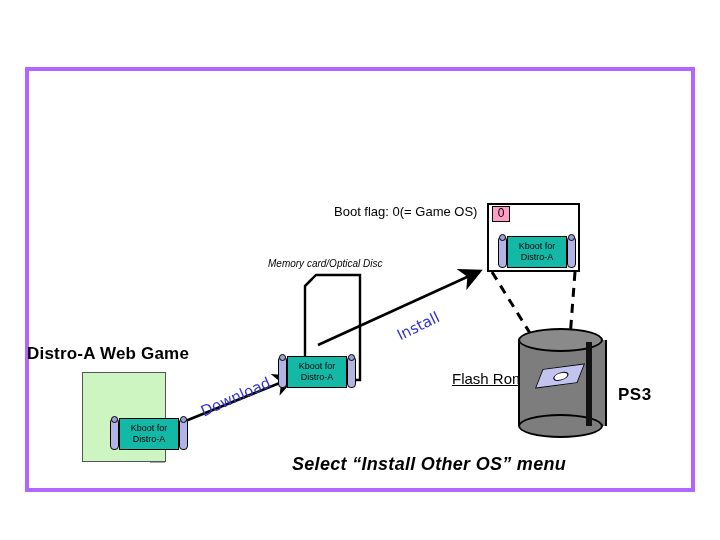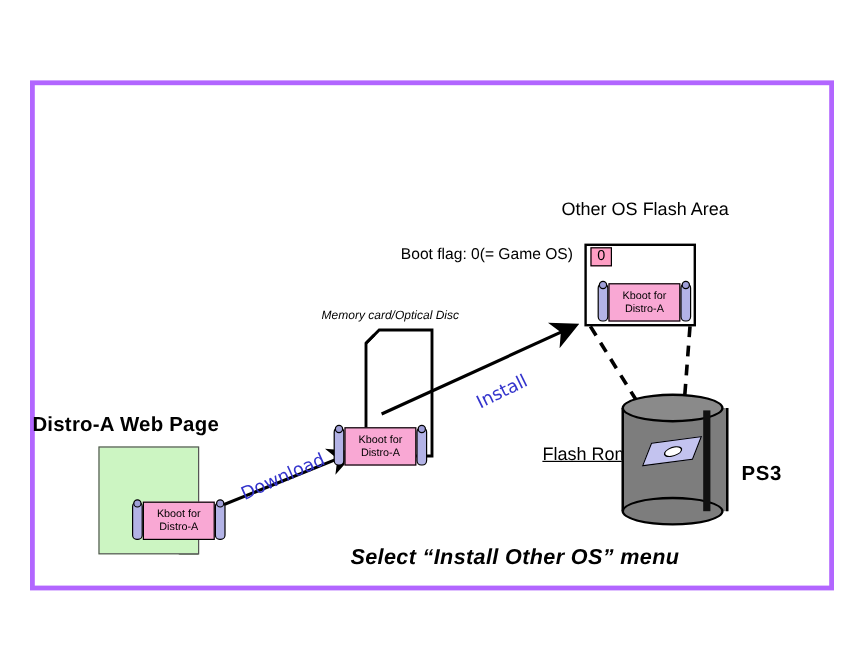--- a/index.html
+++ b/index.html
@@ -30,21 +30,21 @@
   .flasharea{position:absolute;border:2px solid #000;background:transparent;
              box-sizing:border-box;}
 
   
   .sheet{position:absolute;background:#ccf5c2;border:1px solid #555;
          box-sizing:border-box;}
 
   
   .scroll{position:absolute;}
   .scroll .body{position:absolute;left:9px;top:4px;right:9px;bottom:0;
-                background:#f9a8d4;border:1px solid #000;box-sizing:border-box;
+                background:#14b8a6;border:1px solid #000;box-sizing:border-box;
                 display:flex;align-items:center;justify-content:center;}
   .scroll .label{font-size:9px;text-align:center;line-height:11px;color:#000;}
   .scroll .rod{position:absolute;top:4px;width:9px;background:#b3b3e6;
                border:1px solid #000;box-sizing:border-box;border-radius:4px;}
   .scroll .rod.l{left:0;}
   .scroll .rod.r{right:0;}
   .scroll .knob{position:absolute;top:2px;width:7px;height:7px;border-radius:50%;
                 background:#9f9fd8;border:1px solid #000;box-sizing:border-box;}
   .scroll .knob.l{left:1px;}
   .scroll .knob.r{right:1px;}
@@ -98,21 +98,20 @@
 
     <line x1="492" y1="272" x2="533" y2="338" stroke="#000" stroke-width="3" stroke-dasharray="9,7"></line>
     <line x1="575" y1="272" x2="570" y2="338" stroke="#000" stroke-width="3" stroke-dasharray="9,7"></line>
 
     <line x1="523" y1="340" x2="548" y2="362" stroke="#000" stroke-width="3"></line>
     <line x1="572" y1="340" x2="562" y2="362" stroke="#000" stroke-width="3"></line>
 
     <path d="M150,462 L165,462 L165,450 Z" fill="#ccf5c2" stroke="#555" stroke-width="1"></path>
   </svg>
 
-  <div class="t title-flash" style="left:468px;top:167px;">Other OS Flash Area</div>
 
   <div class="t bootflag" style="left:334px;top:205px;">Boot flag:  0(= Game OS)</div>
 
   <div class="flasharea" style="left:487px;top:203px;width:93px;height:69px;"></div>
 
   <div class="flagbox" style="left:492px;top:206px;width:16px;height:14px;">0</div>
 
   <div class="scroll" style="left:498px;top:232px;width:78px;height:36px;">
     <div class="body">
       <div class="label">
@@ -134,21 +133,21 @@
         <span>Kboot for</span><br>
         <span>Distro-A</span>
       </div>
     </div>
     <div class="rod l" style="height:32px;"></div>
     <div class="rod r" style="height:32px;"></div>
     <div class="knob l"></div>
     <div class="knob r"></div>
   </div>
 
-  <div class="t webpage-title" style="left:27px;top:345px;">Distro-A Web Page</div>
+  <div class="t webpage-title" style="left:27px;top:345px;">Distro-A Web Game</div>
 
   <div class="sheet" style="left:82px;top:372px;width:84px;height:90px;"></div>
 
   <div class="scroll" style="left:110px;top:414px;width:78px;height:36px;">
     <div class="body">
       <div class="label">
         <span>Kboot for</span><br>
         <span>Distro-A</span>
       </div>
     </div>

